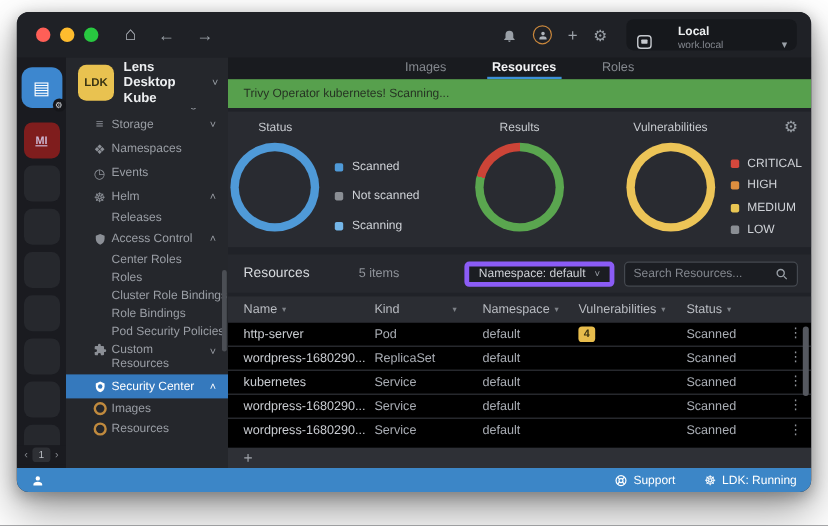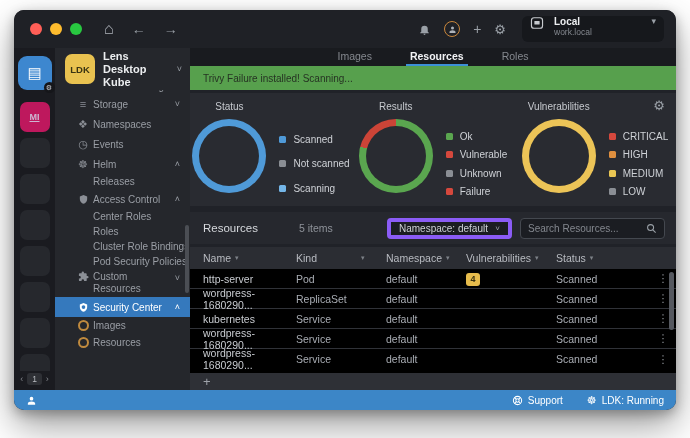--- a/index.html
+++ b/index.html
@@ -13,34 +13,34 @@
   .titlebar{flex:0 0 38px;background:#1f2126;display:flex;align-items:center;}
   .lights{display:flex;gap:8px;padding-left:16px;}
   .light{width:12px;height:12px;border-radius:50%;}
   .light.red{background:#ff5f57;}.light.yellow{background:#febc2e;}.light.green{background:#28c840;}
   .nav-icons{display:flex;gap:18px;margin-left:22px;color:#9aa0a7;font-size:14px;align-items:center;}
   .nav-icons .home{font-size:16px;color:#aeb3ba;}
   .tb-right{margin-left:auto;display:flex;align-items:center;gap:13px;color:#9aa0a7;}
   .tb-ic{display:flex;align-items:center;justify-content:center;}
   .avatar{width:16px;height:16px;border-radius:50%;border:1.5px solid #c9873c;display:flex;align-items:center;justify-content:center;color:#aeb3ba;}
   .tb-plus{font-size:14px;}.tb-gear{font-size:13px;}
-  .cluster-sel{width:142px;height:26px;background:#16181c;border-radius:6px;display:flex;align-items:flex-start;gap:10px;padding:0 8px;margin:0 12px 0 3px;}
+  .cluster-sel{width:142px;height:26px;background:#16181c;border-radius:6px;display:flex;align-items:flex-end;gap:21px;padding:0 8px;margin:0 12px 0 3px;}
   .cs-icon{color:#c6c9ce;display:flex;}
   .cs-name{font-size:10px;font-weight:bold;color:#eceef0;line-height:11px;}
   .cs-detail{font-size:8.5px;color:#84888f;line-height:10px;}
   .cs-caret{margin-left:auto;color:#9aa0a7;font-size:9px;}
 
   
   .main{flex:1;display:flex;min-height:0;}
 
   
   .rail{flex:0 0 41px;background:#1a1b20;display:flex;flex-direction:column;align-items:center;padding-top:8px;position:relative;overflow:hidden;}
   .rail-active{width:34px;height:34px;border-radius:9px;background:var(--accent-blue,#3d87cf);color:#fff;font-size:15px;display:flex;align-items:center;justify-content:center;position:relative;flex:0 0 34px;}
   .rail-badge{position:absolute;right:-3px;bottom:-3px;width:11px;height:11px;border-radius:50%;background:#15161a;color:#cfd2d7;font-size:7px;display:flex;align-items:center;justify-content:center;}
-  .rail-mi{width:30px;height:30px;border-radius:7px;background:#be185d;color:#cdb6d2;font-size:9px;font-weight:bold;display:flex;align-items:center;justify-content:center;margin-top:12px;flex:0 0 30px;text-decoration:underline;}
+  .rail-mi{width:30px;height:30px;border-radius:7px;background:#7f1d1d;color:#cdb6d2;font-size:9px;font-weight:bold;display:flex;align-items:center;justify-content:center;margin-top:12px;flex:0 0 30px;text-decoration:underline;}
   .rail-ph{width:30px;height:30px;border-radius:7px;background:#26282d;margin-top:6px;flex:0 0 30px;}
   .rail-pager{position:absolute;bottom:3px;left:0;right:0;display:flex;align-items:center;justify-content:center;gap:4px;color:#84878d;font-size:9px;background:#1a1b20;padding:2px 0;}
   .rail-page{background:#2e3035;border-radius:3px;padding:0 5px;font-size:8.5px;color:#b9bcc1;line-height:12px;}
 
   
   .sidebar{flex:0 0 135px;background:#25272c;position:relative;overflow:hidden;display:flex;flex-direction:column;}
   .sb-head{flex:0 0 42px;display:flex;align-items:center;gap:8px;padding:0 8px 0 10px;background:#25272c;position:relative;z-index:2;}
   .ldk{width:30px;height:30px;border-radius:7px;background:var(--ldk-yellow,#e9c250);color:#3a3413;font-weight:bold;font-size:9.5px;display:flex;align-items:center;justify-content:center;flex:0 0 30px;}
   .sb-name{font-size:11px;font-weight:bold;color:#eceef0;line-height:13px;width:78px;}
   .sb-caret{color:#9aa0a7;font-size:9px;margin-left:auto;}
@@ -84,21 +84,21 @@
   .ns-select{width:125px;height:21px;border:4px solid #8b5cf6;border-radius:4px;background:#1b1d22;display:flex;align-items:center;padding:0 8px;font-size:10px;color:#ced1d6;}
   .ns-select .chev{margin-left:auto;font-size:8px;color:#9aa0a7;}
   .search{width:145px;height:21px;border:1px solid #44484f;border-radius:4px;background:#1b1d22;display:flex;align-items:center;padding:0 7px;margin-left:8px;}
   .search input{flex:1;min-width:0;background:transparent;border:0;outline:0;color:#ced1d6;font-size:10px;font-family:inherit;padding:0;}
   .search input::placeholder{color:#83878e;}
   .search .mag{color:#9aa0a7;display:flex;flex:0 0 auto;}
 
   .table-head{flex:0 0 22px;margin-top:3px;background:#2b2d33;display:flex;align-items:center;font-size:10.5px;color:#b8bbc1;}
   .th{display:flex;align-items:center;gap:4px;}
   .th .sort{font-size:7px;color:#7d8187;}
-  .col-name{width:106px;padding-left:13px;}
+  .col-name{width:122px;padding-left:13px;}
   .col-kind{width:90px;gap:44px;}
   .col-ns{width:80px;}
   .col-vuln{width:90px;}
   .col-status{flex:1;}
   .col-menu{width:26px;display:flex;justify-content:center;}
   .rows{flex:0 0 104px;background:#000000;position:relative;}
   .row{height:20px;display:flex;align-items:center;font-size:10.5px;border-bottom:1px solid #303238;}
   .row:last-child{border-bottom:0;}
   .cell-name{color:#c9ccd1;}
   .cell-dim{color:#a9adb4;}
@@ -225,20 +225,23 @@
           <div class="nav-row child noicon">
             <span class="label">Center Roles</span>
           </div>
           <div class="nav-row child noicon">
             <span class="label">Roles</span>
           </div>
           <div class="nav-row child noicon">
             <span class="label">Cluster Role Bindings</span>
           </div>
           <div class="nav-row child noicon">
+            <span class="label">Role Bindings</span>
+          </div>
+          <div class="nav-row child noicon">
             <span class="label">Pod Security Policies</span>
           </div>
           <div class="nav-row wrap">
             <span class="ic">
               <svg width="11" height="11" viewBox="0 0 24 24" fill="currentColor">
                 <path d="M20.5 11H19V7a2 2 0 0 0-2-2h-4V3.5a2.5 2.5 0 0 0-5 0V5H4a2 2 0 0 0-2 2v3.8h1.5a2.7 2.7 0 0 1 0 5.4H2V20a2 2 0 0 0 2 2h3.8v-1.5a2.7 2.7 0 0 1 5.4 0V22H17a2 2 0 0 0 2-2v-4h1.5a2.5 2.5 0 0 0 0-5Z"></path>
               </svg>
             </span>
             <span class="label">Custom Resources</span>
             <span class="chev">˅</span>
@@ -270,21 +273,21 @@
     </div>
 
     <div class="content">
       <div class="tabbar">
           <div class="tab">Images</div>
           <div class="tab active">Resources</div>
           <div class="tab">Roles</div>
         </div>
 
       <div class="banner">
-        <span>Trivy Failure installed! Scanning...</span>
+        <span>Trivy Operator kubernetes! Scanning...</span>
       </div>
 
       <div class="dashboard">
         <span class="dash-gear">⚙</span>
         <div style="display:flex;flex:1;">
             <div class="chart-col">
               <div class="donut-wrap">
                 <div class="chart-title">Status</div>
                 <div class="donut" style="background: conic-gradient(rgb(79, 154, 216) 0deg, rgb(79, 154, 216) 360deg);"></div>
               </div>
@@ -300,38 +303,20 @@
                 <div class="legend-item">
                   <span class="swatch" style="background: rgb(116, 182, 232);"></span>
                   <span>Scanning</span>
                 </div>
               </div>
             </div>
             <div class="chart-col">
               <div class="donut-wrap">
                 <div class="chart-title">Results</div>
                 <div class="donut" style="background: conic-gradient(rgb(90, 166, 79) 0deg, rgb(90, 166, 79) 284.4deg, rgb(204, 68, 55) 284.4deg, rgb(204, 68, 55) 360deg);"></div>
-              </div>
-              <div class="legend">
-                <div class="legend-item">
-                  <span class="swatch" style="background: rgb(90, 166, 79);"></span>
-                  <span>Ok</span>
-                </div>
-                <div class="legend-item">
-                  <span class="swatch" style="background: rgb(213, 72, 61);"></span>
-                  <span>Vulnerable</span>
-                </div>
-                <div class="legend-item">
-                  <span class="swatch" style="background: rgb(138, 142, 148);"></span>
-                  <span>Unknown</span>
-                </div>
-                <div class="legend-item">
-                  <span class="swatch" style="background: rgb(213, 72, 61);"></span>
-                  <span>Failure</span>
-                </div>
               </div>
             </div>
             <div class="chart-col">
               <div class="donut-wrap">
                 <div class="chart-title">Vulnerabilities</div>
                 <div class="donut" style="background: conic-gradient(rgb(236, 196, 87) 0deg, rgb(236, 196, 87) 360deg);"></div>
               </div>
               <div class="legend">
                 <div class="legend-item">
                   <span class="swatch" style="background: rgb(213, 72, 61);"></span>

